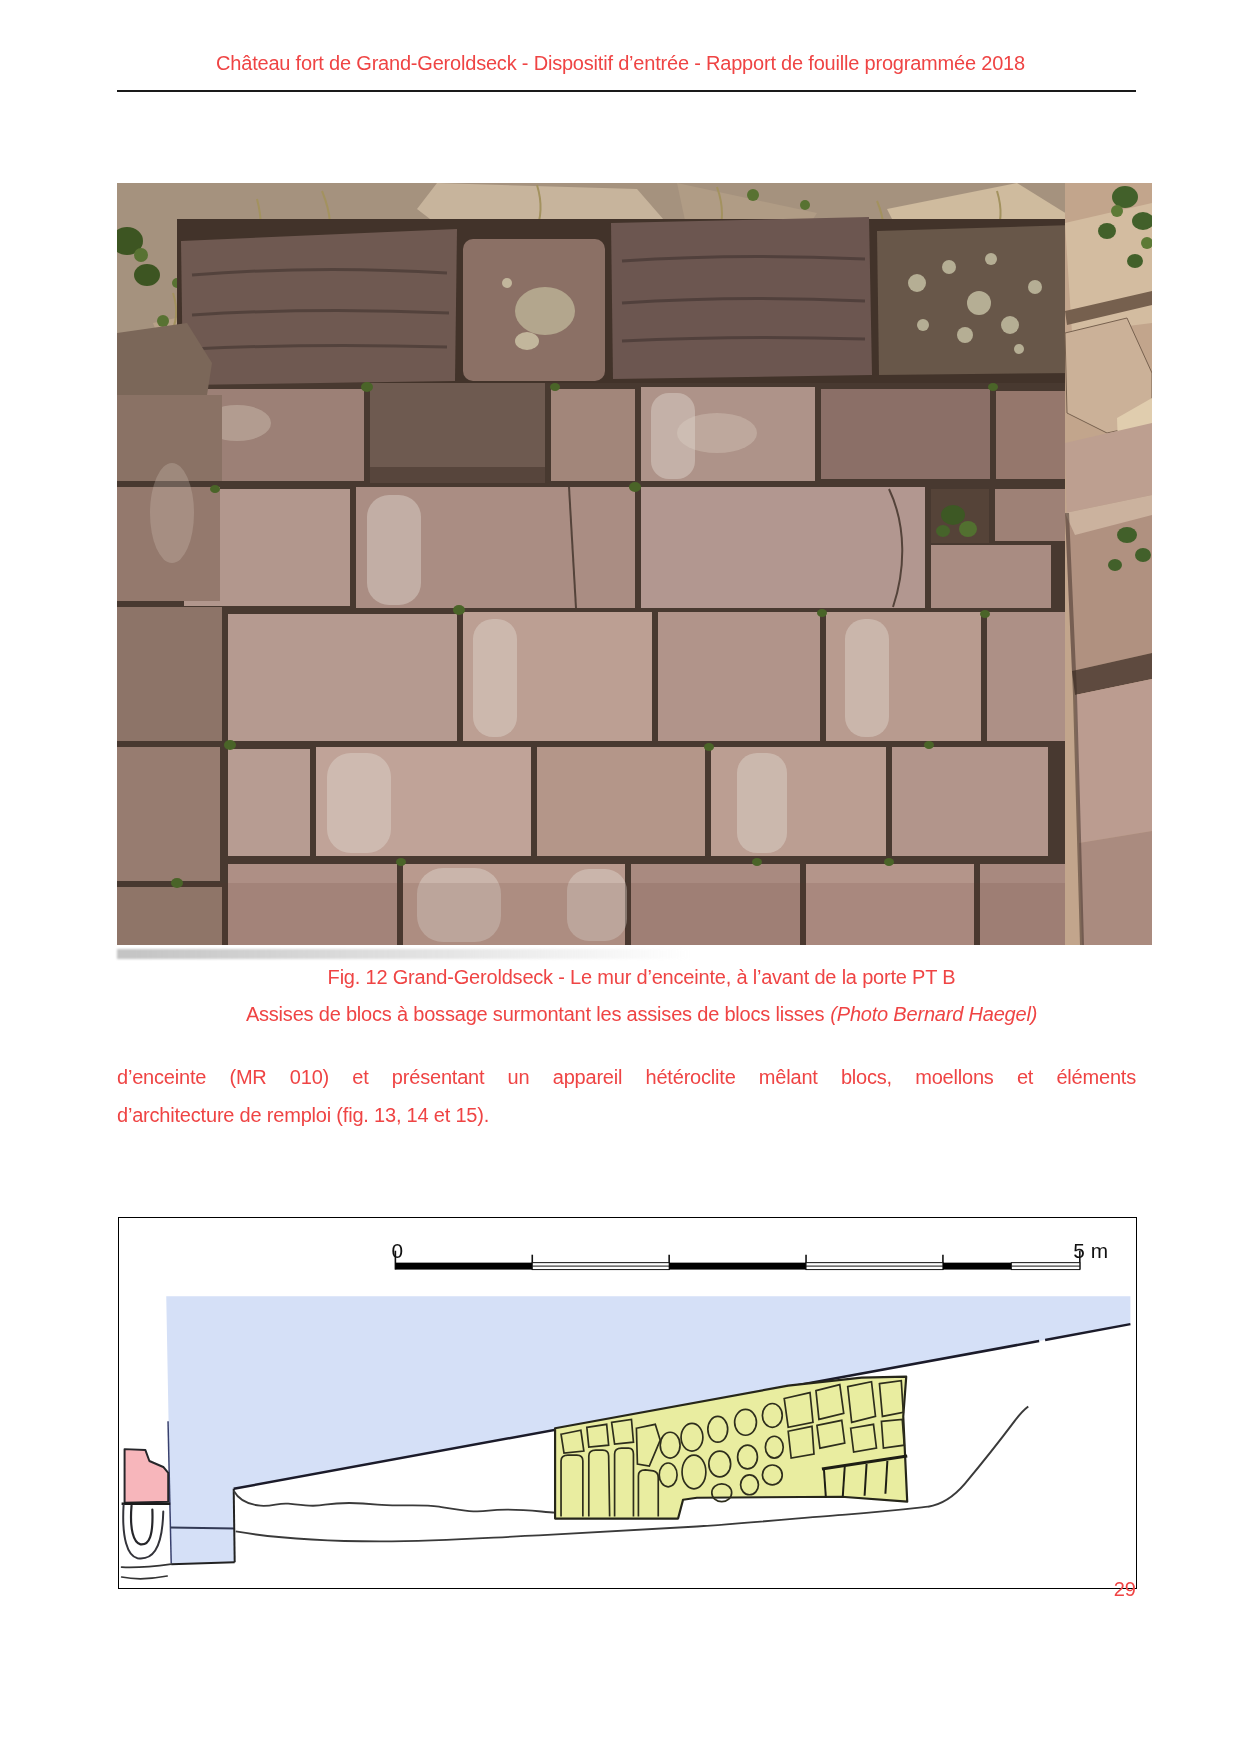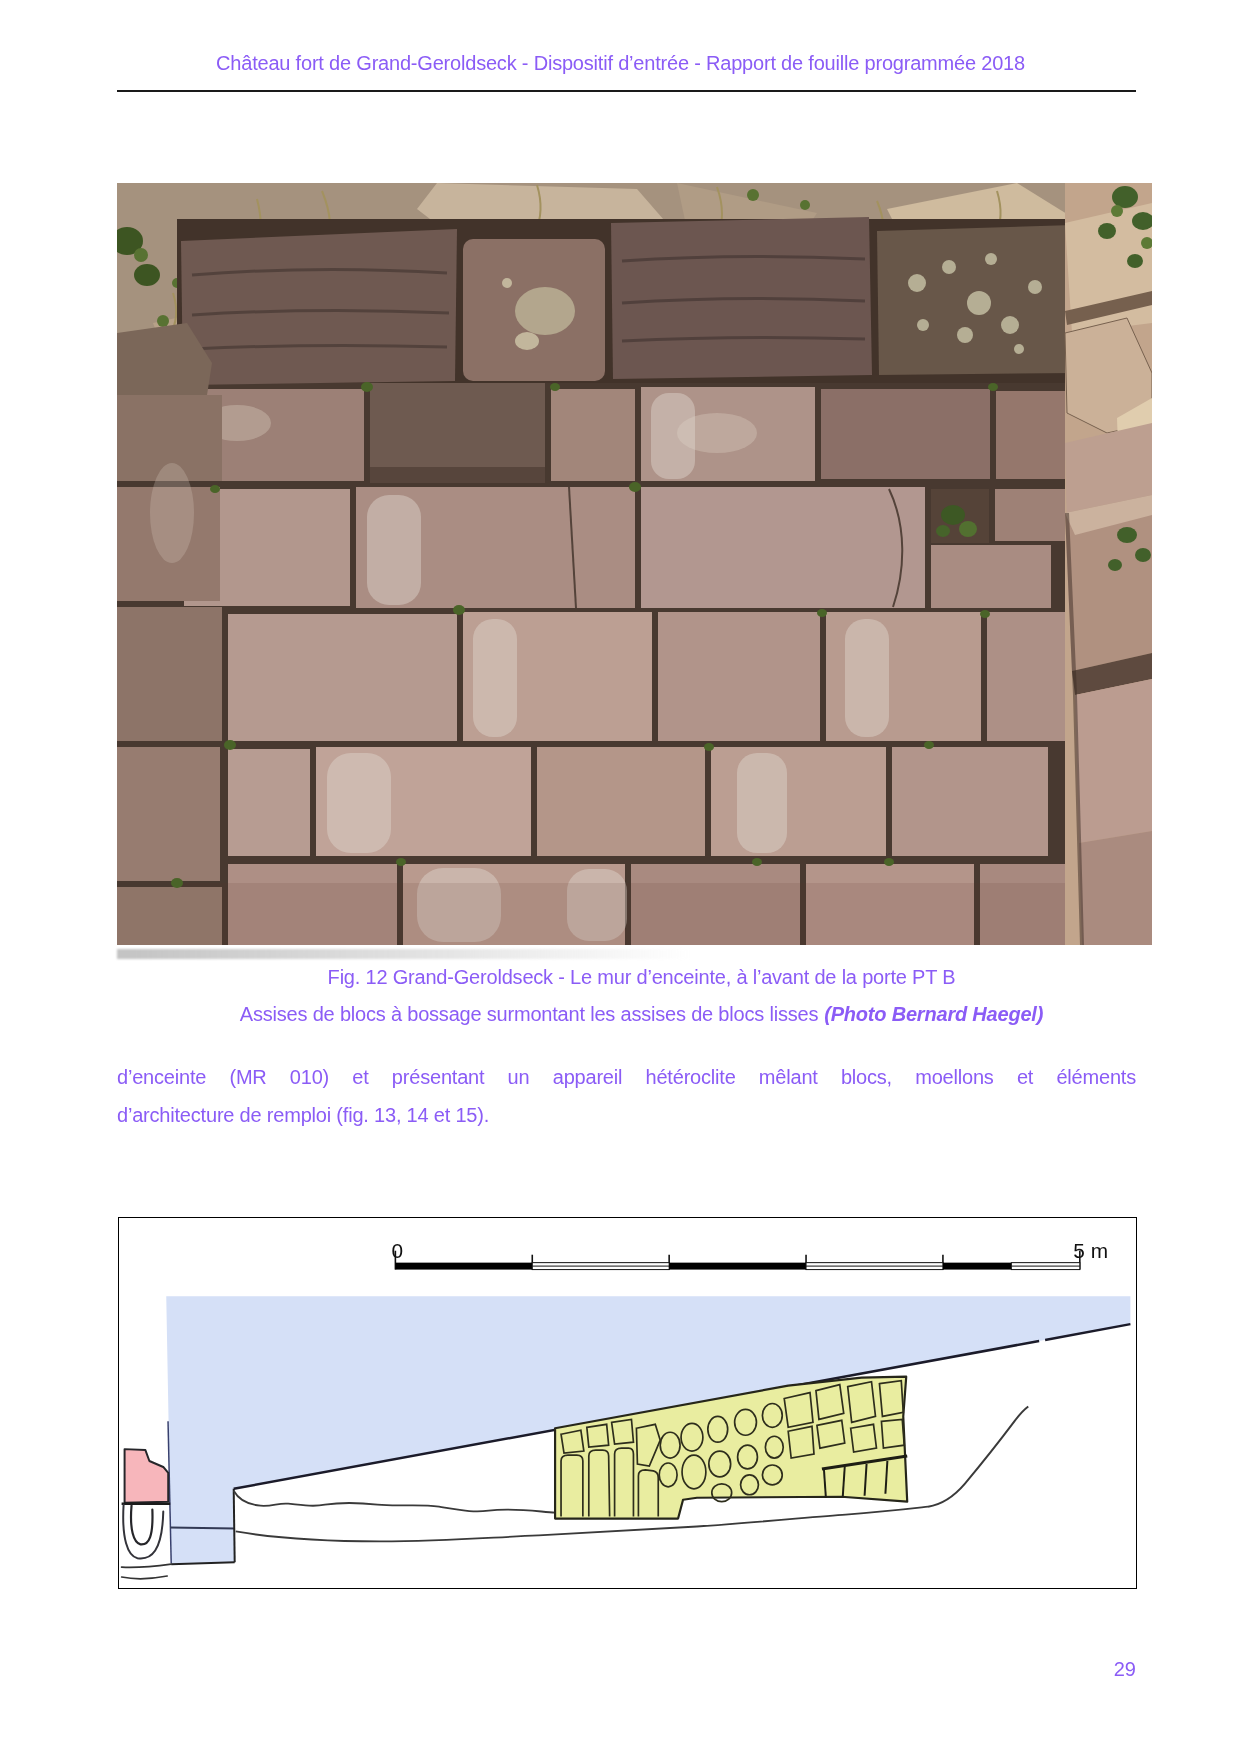--- a/index.html
+++ b/index.html
@@ -1,35 +1,35 @@
 <!DOCTYPE html>
 <html><head>
 <meta charset="utf-8">
 <style>
   html,body{margin:0;padding:0;background:#888;}
   .page{position:relative;width:1241px;height:1755px;background:#ffffff;margin:0 auto;
-        font-family:"Liberation Sans",sans-serif;color:#8b5cf6;overflow:hidden;}
+        font-family:"Liberation Sans",sans-serif;color:#ef4444;overflow:hidden;}
   .header{position:absolute;top:52px;left:0;width:100%;text-align:center;
           font-size:20px;letter-spacing:-0.2px;}
   .rule{position:absolute;top:90px;left:117px;width:1019px;height:2px;background:#1a1a1a;}
   .photo{position:absolute;top:183px;left:117px;width:1035px;height:762px;overflow:hidden;}
   .photo svg{display:block;}
   .smudge{position:absolute;top:949px;left:117px;width:575px;height:10px;
           background:linear-gradient(to right,rgba(185,185,185,.85),rgba(214,214,214,.6) 60%,rgba(235,235,235,0));
           filter:blur(1px);}
   .cap{position:absolute;left:132px;width:1019px;text-align:center;font-size:20px;line-height:37px;letter-spacing:-0.2px;}
   .cap12{top:959px;}
   .cap13{top:1616px;}
-  .it{font-style:italic;margin-left:6px;font-weight:bold;}
+  .it{font-style:italic;margin-left:6px;}
   .para{position:absolute;top:1058px;left:117px;width:1019px;font-size:20px;line-height:38px;letter-spacing:-0.2px;}
   .para .jl{text-align:justify;text-align-last:justify;}
   .figbox{position:absolute;top:1217px;left:118px;width:1019px;height:372px;
           border:1.5px solid #000;box-sizing:border-box;background:#fff;}
   .figbox svg{display:block;}
-  .pageno{position:absolute;top:1658px;left:117px;width:1019px;text-align:right;font-size:20px;}
+  .pageno{position:absolute;top:1578px;left:117px;width:1019px;text-align:right;font-size:20px;}
 </style>
 </head>
 <body>
 
 <div class="page">
 
   <div class="header">Château fort de Grand-Geroldseck - Dispositif d’entrée - Rapport de fouille programmée 2018</div>
   <div class="rule"></div>
 
   <div class="photo">

